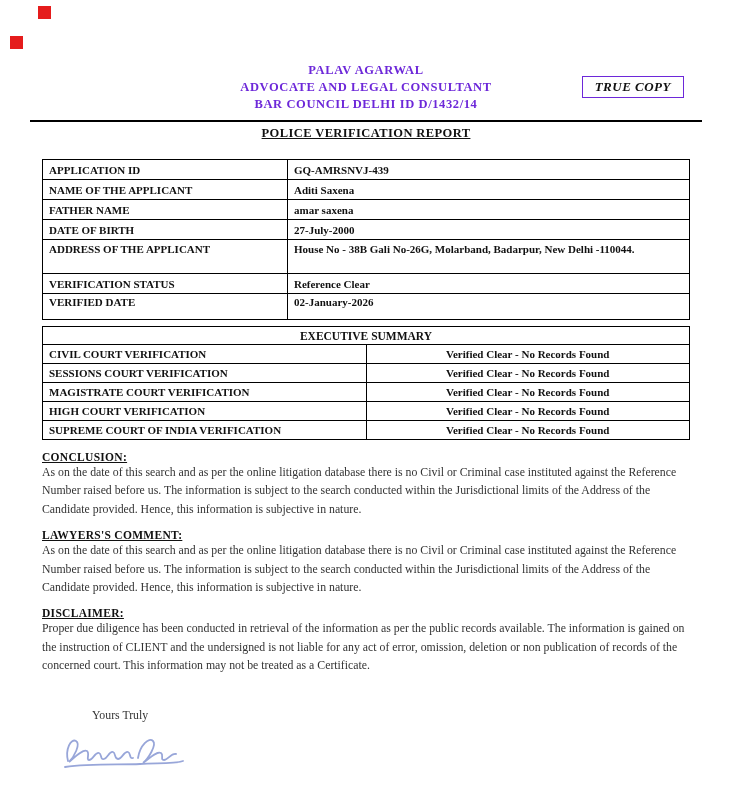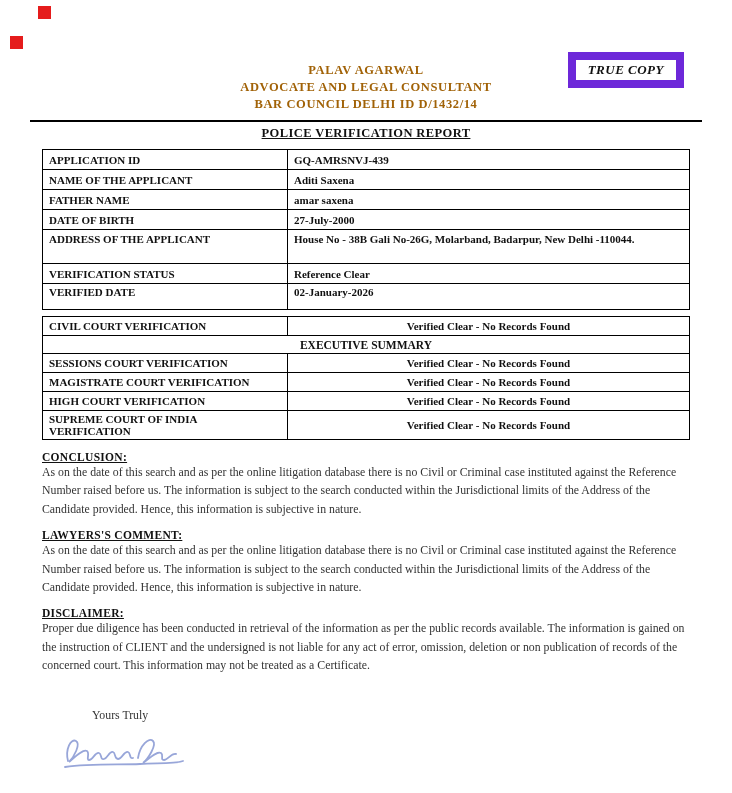--- a/index.html
+++ b/index.html
@@ -10,48 +10,48 @@
     color: #222;
     overflow: hidden;
   }
   .page { position: relative; width: 732px; height: 793px; padding: 0 42px; }
 
   .red-sq { position: absolute; width: 13px; height: 13px; background: #e51c1c; }
   .sq1 { left: 38px; top: 6px; }
   .sq2 { left: 10px; top: 36px; }
 
   .stamp {
-    position: absolute; right: 48px; top: 52px;
-    border: 8px solid #6d28d9;
+    position: absolute; right: 48px; top: 76px;
+    border: 1px solid #6d28d9;
     padding: 2px 12px;
     font-weight: bold; font-style: italic;
     font-size: 13px; letter-spacing: 0.5px;
     color: #111;
   }
 
-  .letterhead { text-align: center; padding-top: 62px; color: #a16207; }
+  .letterhead { text-align: center; padding-top: 62px; color: #6d28d9; }
   .lh1, .lh2, .lh3 {
     font-weight: bold; font-size: 12.5px;
     letter-spacing: 0.6px; line-height: 17px;
   }
 
   .rule {
     border: none; border-top: 2px solid #000;
     margin: 7px -12px 0 -12px;
   }
 
   .title {
     text-align: center; font-weight: bold; font-size: 12.5px;
     text-decoration: underline; letter-spacing: 0.4px;
     margin-top: 4px; color: #111;
   }
 
   table { border-collapse: collapse; width: 648px; table-layout: fixed; }
   td { border: 1px solid #000; padding: 2px 6px; font-size: 11px; font-weight: bold; color: #111; }
-  .details { margin-top: 8px; }
+  .details { margin-top: 18px; }
   .details td.lbl { width: 245px; }
   .details tr.tall td { height: 34px; vertical-align: top; padding-top: 3px; }
   .details tr.med td { height: 26px; vertical-align: top; padding-top: 2px; }
   .details tr td { height: 20px; }
   .details tr.two-line td { height: 34px; vertical-align: middle; }
 
   .exec { margin-top: 6px; }
   .exec td.lbl { width: 245px; }
   .exec .exec-title { text-align: center; font-size: 11.5px; height: 18px; }
   .exec td.val { text-align: center; }
@@ -119,25 +119,25 @@
       <tr class="med">
         <td class="lbl">VERIFIED DATE</td>
         <td class="val">02-January-2026</td>
       </tr>
     </tbody>
   </table>
 
   <table class="exec">
     <tbody>
       <tr>
+        <td class="exec-title" colspan="2">EXECUTIVE SUMMARY</td>
+      </tr>
+      <tr>
         <td class="lbl">CIVIL COURT VERIFICATION</td>
         <td class="val">Verified Clear - No Records Found</td>
-      </tr>
-      <tr>
-        <td class="exec-title" colspan="2">EXECUTIVE SUMMARY</td>
       </tr>
       <tr>
         <td class="lbl">SESSIONS COURT VERIFICATION</td>
         <td class="val">Verified Clear - No Records Found</td>
       </tr>
       <tr>
         <td class="lbl">MAGISTRATE COURT VERIFICATION</td>
         <td class="val">Verified Clear - No Records Found</td>
       </tr>
       <tr>

